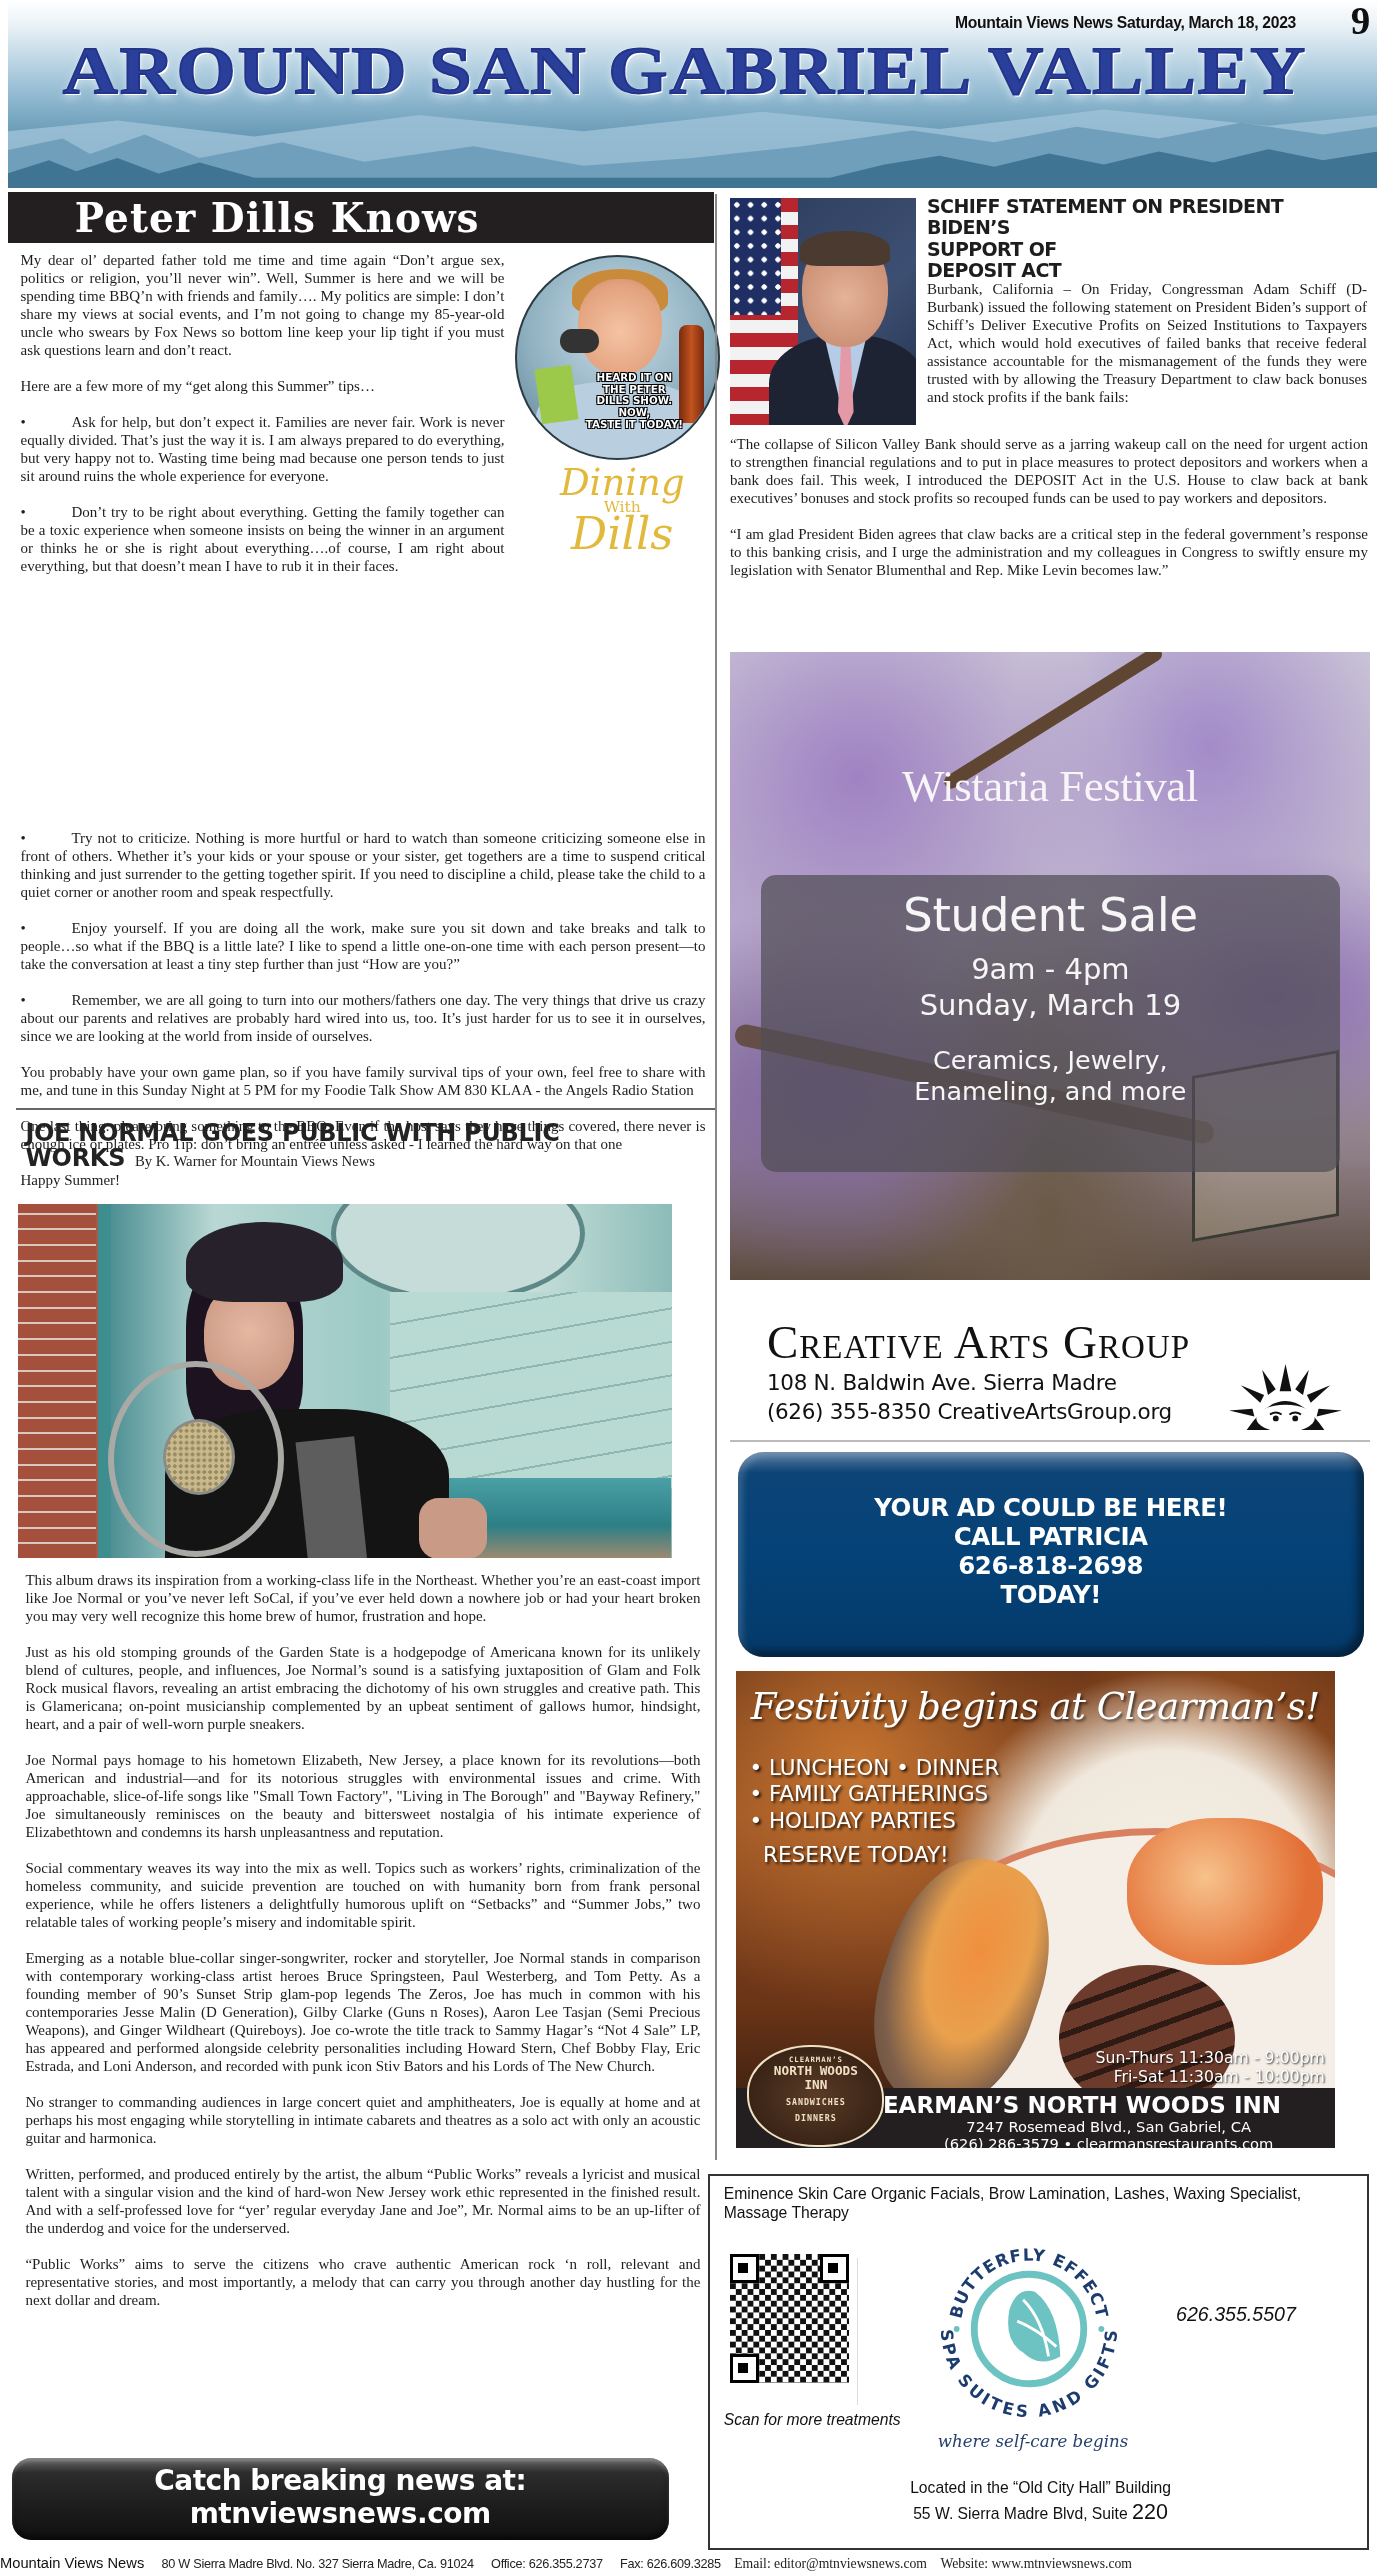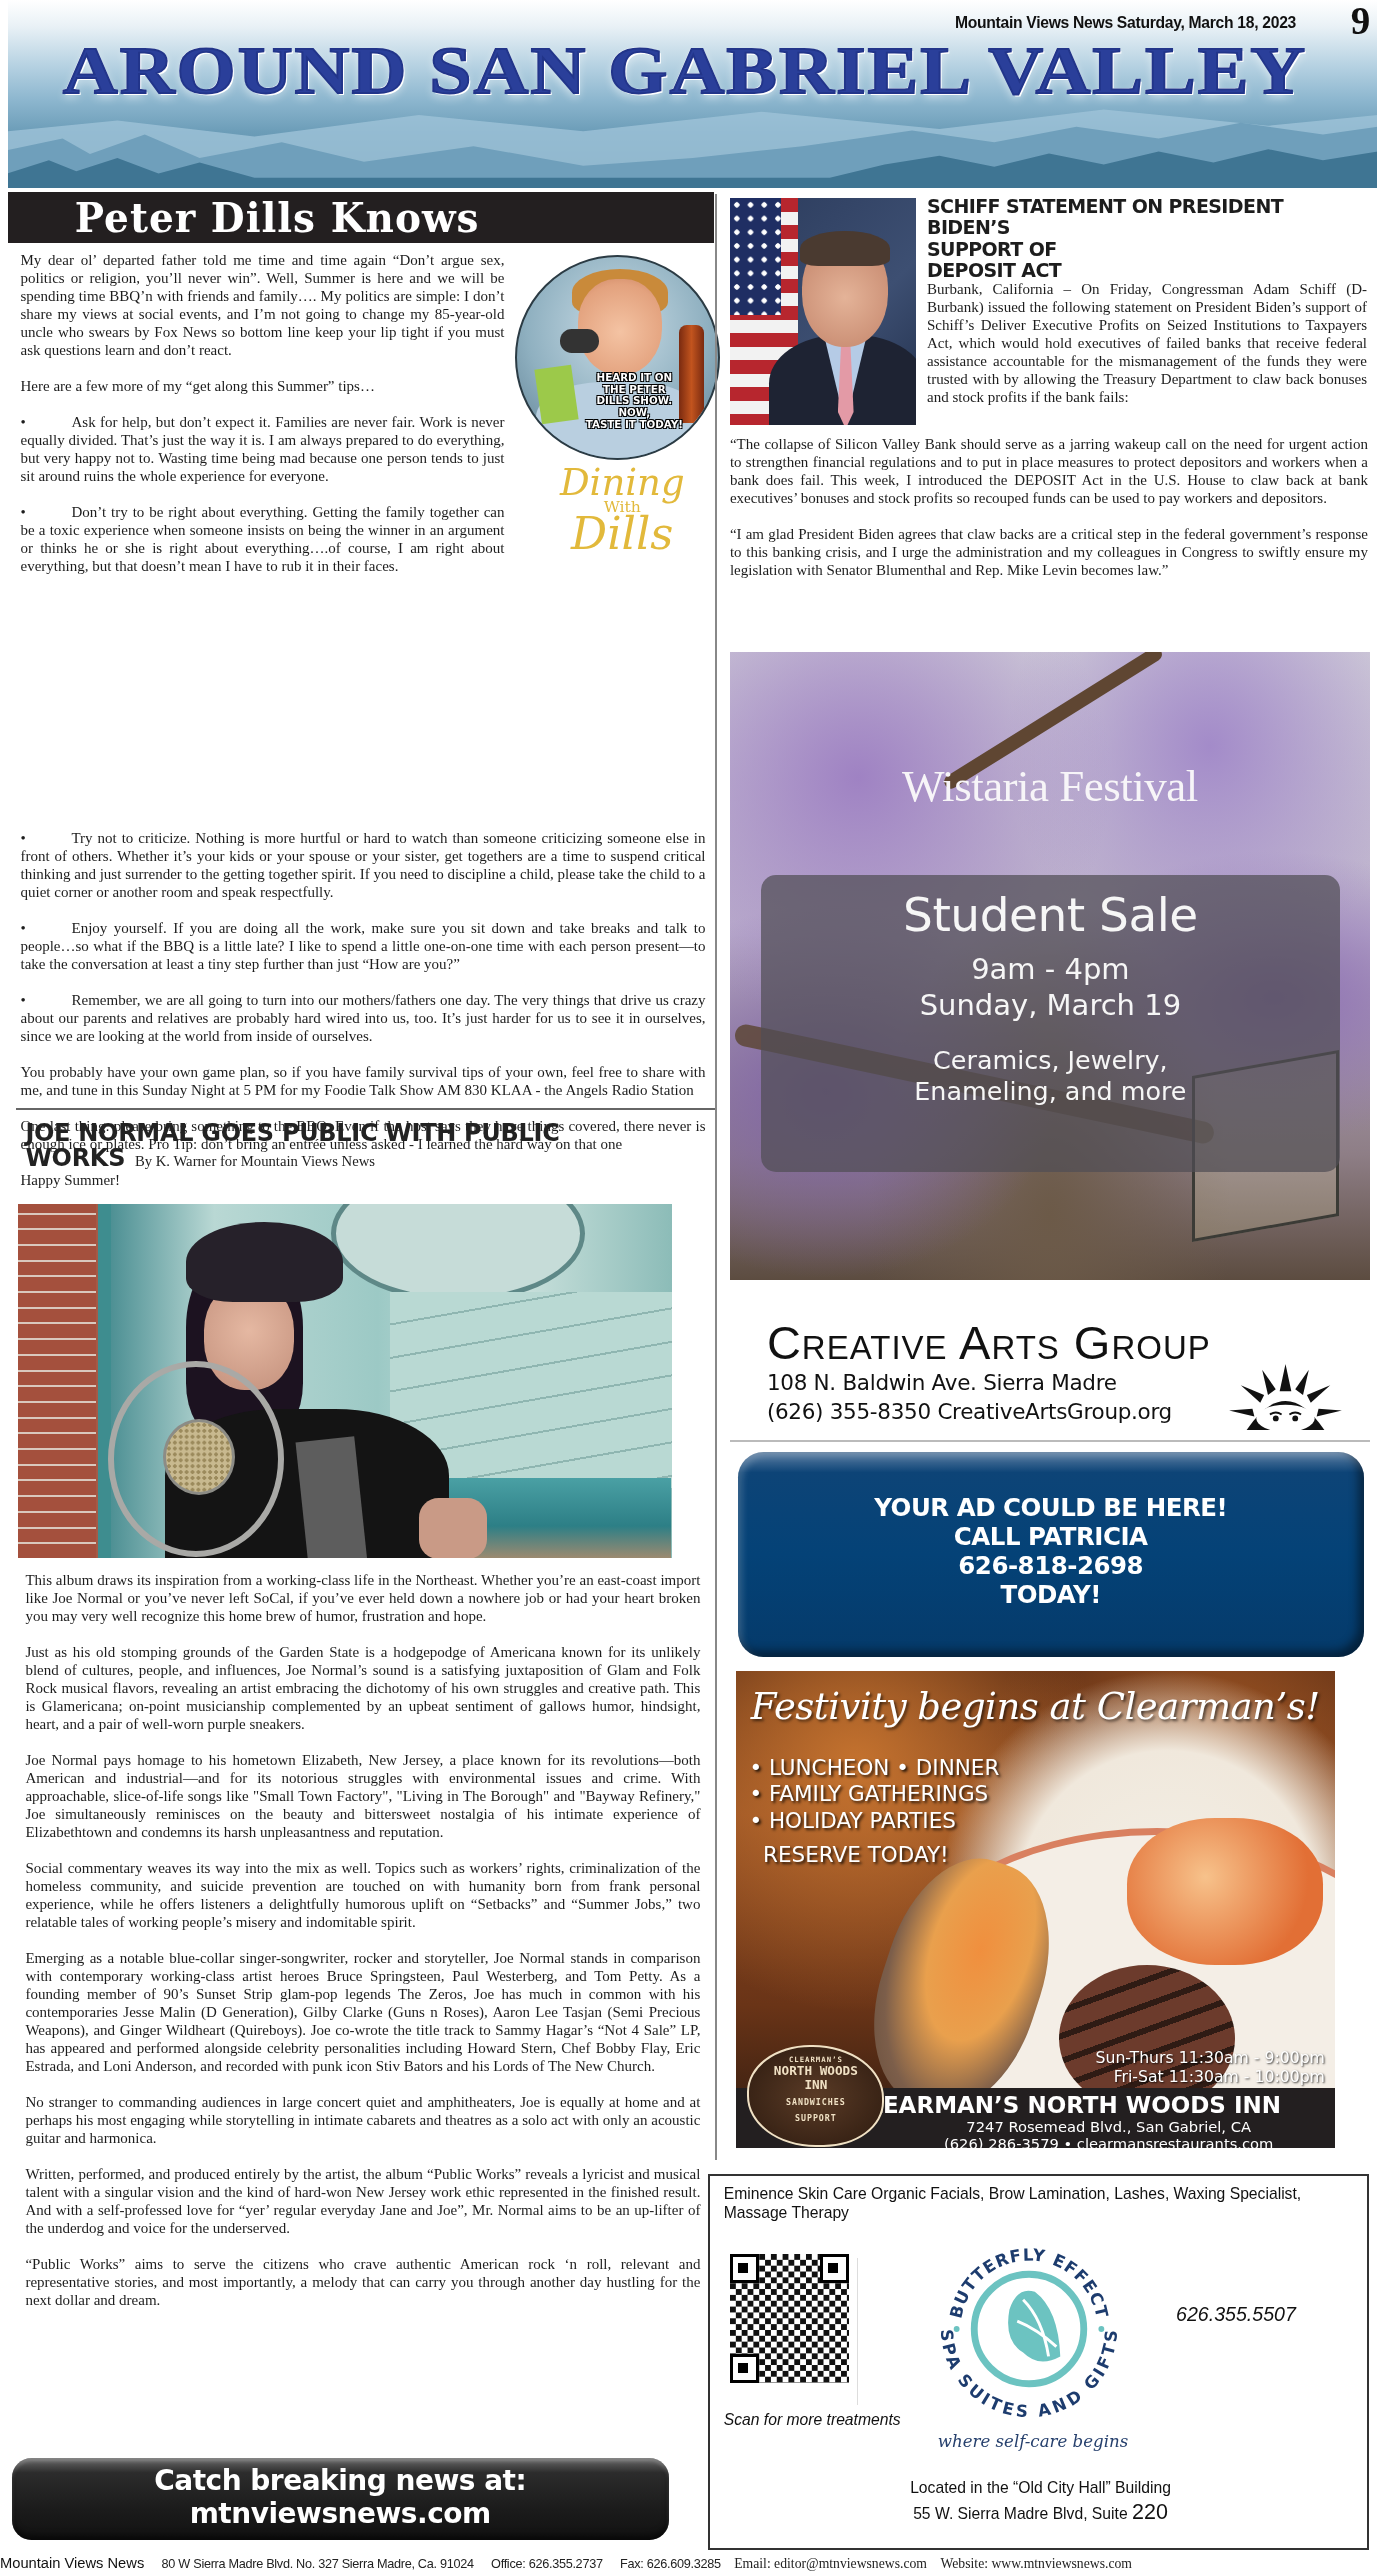--- a/index.html
+++ b/index.html
@@ -178,21 +178,21 @@
   }
   .wis-box .sale { font-size: 47px; margin-top: 11.7px; letter-spacing: -0.5px; }
   .wis-box .time { font-size: 29px; line-height: 36px; margin-top: 9.8px; }
   .wis-box .items { font-size: 25.4px; line-height: 31px; margin-top: 21.5px; }
   .wis-lantern { position: absolute; left: 462px; top: 411px; width: 147px; height: 166px; border: 3.9px solid #3b3b36;
     transform: skewY(-10deg); background: rgba(220, 210, 170, .25); }
 
   
   .cag { position: absolute; left: 5.9px; top: 1125px; width: 640px; height: 137px; }
   .cag-name {
-    position: absolute; left: 37px; top: 0; font-family: Liberation Sans, sans-serif; font-size: 47px; letter-spacing: 1px; color: #111;
+    position: absolute; left: 37px; top: 0; font-family: Liberation Serif, serif; font-size: 47px; letter-spacing: 1px; color: #111;
     font-variant: small-caps;
   }
   .cag-line { position: absolute; left: 37px; font-family: "DejaVu Sans", sans-serif; font-size: 21.5px; color: #111; letter-spacing: -0.3px; }
   .cag-sun { position: absolute; left: 497px; top: 47px; width: 117px; height: 70px; }
   .cag-rule { position: absolute; left: 5.9px; top: 1250px; width: 640px; height: 2px; background: #bbb; }
 
   
   .your-ad {
     position: absolute; left: 13.7px; top: 1262px; width: 626px; height: 205px; border-radius: 25.4px;
     background: linear-gradient(180deg, #5d7fa3 0%, #0d4477 10%, #044277 50%, #053a6a 100%);
@@ -479,21 +479,21 @@
     <div class="clr-footer">
       <span class="nm">CLEARMAN’S NORTH WOODS INN</span>
       <span class="ad">7247 Rosemead Blvd., San Gabriel, CA</span>
       <span class="ph">(626) 286-3579 • clearmansrestaurants.com</span>
     </div>
     <div class="clr-logo">
       <span class="a">CLEARMAN’S</span>
       <span class="b">NORTH WOODS</span>
       <span class="b">INN</span>
       <span class="c">SANDWICHES</span>
-      <span class="c">SUPPORT</span>
+      <span class="c">DINNERS</span>
     </div>
   </div>
 </div>
 
 <div class="bf">
   <div class="bf-services">Eminence Skin Care Organic Facials, Brow Lamination, Lashes, Waxing Specialist, Massage Therapy</div>
   <div class="bf-qr">
     <div class="finder" style="left:0;top:0;"></div>
     <div class="finder" style="left:90px;top:0;"></div>
     <div class="finder" style="left:0;top:100px;"></div>

